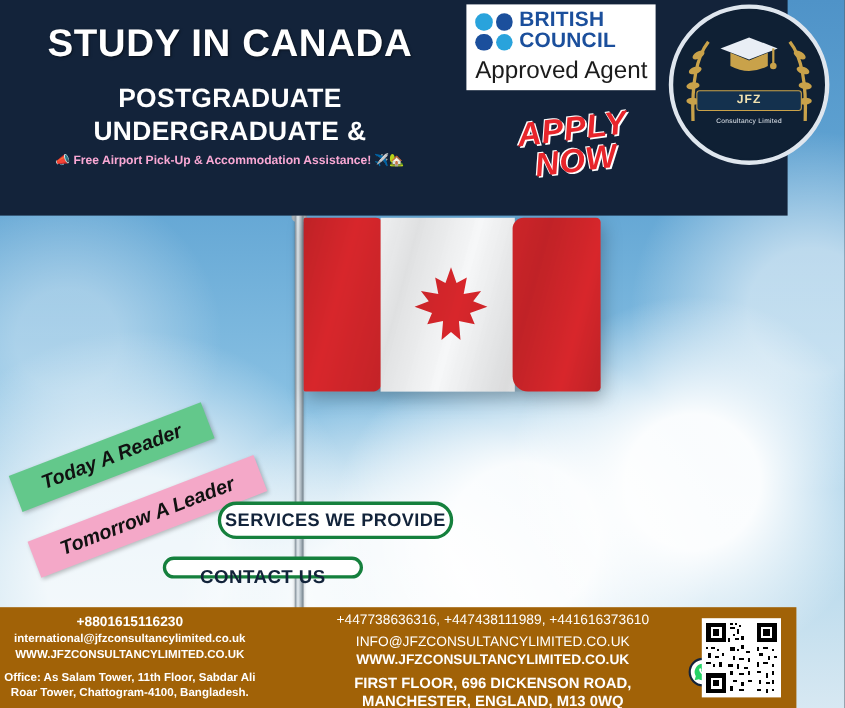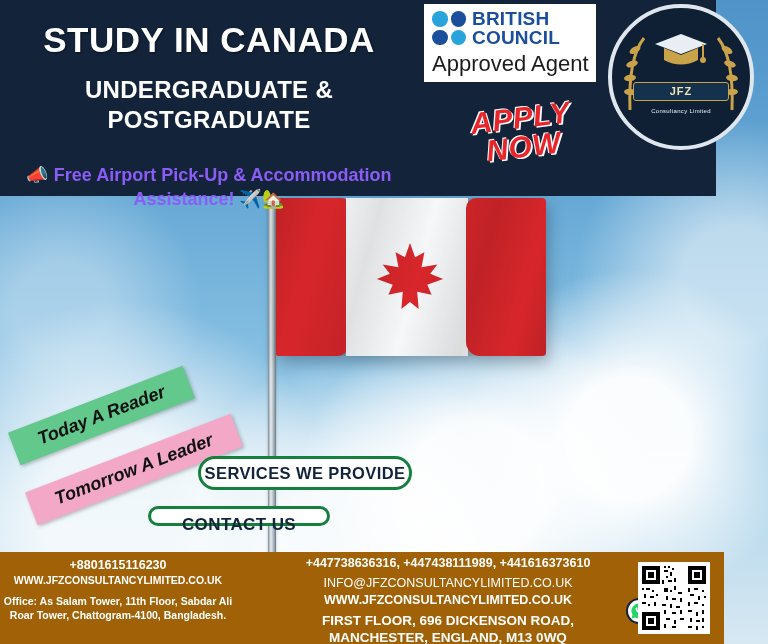--- a/index.html
+++ b/index.html
@@ -104,37 +104,37 @@
   }
   .title-sub {
     color: #ffffff;
     font-size: 24px;
     font-weight: bold;
     line-height: 1.25;
     margin-top: 18px;
     letter-spacing: 0.3px;
   }
   .title-note {
-    color: #8b5cf6;
-    font-size: 18px;
+    color: #f9a8d4;
+    font-size: 11px;
     font-weight: bold;
     line-height: 1.35;
-    margin-top: 28px;
+    margin-top: 4px;
     padding: 0 16px;
   }
 
   
   .bc-box {
     position: absolute;
     left: 424px; top: 4px;
     width: 172px; height: 78px;
     background: #ffffff;
     padding: 5px 6px 4px 8px;
   }
-  .bc-row { display: flex; align-items: flex-start; }
+  .bc-row { display: flex; align-items: center; }
   .bc-dots {
     width: 34px; height: 34px;
     display: grid;
     grid-template-columns: 1fr 1fr;
     grid-template-rows: 1fr 1fr;
     gap: 3px;
     flex: 0 0 auto;
     margin-top: 2px;
   }
   .bc-dots i { display: block; width: 100%; height: 100%; border-radius: 50%; background: #29a3dc; }
@@ -299,21 +299,21 @@
     left: 2px; top: 6px; width: 232px;
   }
   .foot-left .l1 { font-size: 12.5px; font-weight: bold; }
   .foot-left .l2 { font-size: 10.5px; font-weight: bold; margin-top: 3px; }
   .foot-left .l3 { font-size: 10.5px; font-weight: bold; margin-top: 2px; }
   .foot-left .l4 { font-size: 10.5px; font-weight: bold; line-height: 1.35; margin-top: 8px; }
 
   .foot-mid {
     left: 238px; top: 4px; width: 420px;
   }
-  .foot-mid .m1 { font-size: 12.5px; font-weight: bold; }
+  .foot-mid .m1 { font-size: 12.5px; font-weight: normal; }
   .foot-mid .m2 { font-size: 12.5px; font-weight: normal; margin-top: 6px; }
   .foot-mid .m3 { font-size: 12.5px; font-weight: bold; margin-top: 3px; }
   .foot-mid .m4 { font-size: 13.5px; font-weight: bold; margin-top: 6px; line-height: 1.25; }
 
   
   .qr {
     position: absolute;
     right: 14px; bottom: 10px;
     width: 72px; height: 72px;
     background: #ffffff;
@@ -348,22 +348,22 @@
       <path fill="#d8262b" d="M50 4 L57 24 L70 17 L66 38 L88 34 L78 47 L96 54 L74 62 L80 76 L60 72 L62 96 L50 86 L38 96 L40 72 L20 76 L26 62 L4 54 L22 47 L12 34 L34 38 L30 17 L43 24 Z"></path>
     </svg>
     <div class="flag-shade"></div>
   </div>
 
   <div class="top-banner">
 
     <div class="top-left">
       <div class="title-main">STUDY IN CANADA</div>
       <div class="title-sub">
+        <div>POSTGRADUATE</div>
         <div>UNDERGRADUATE &amp;</div>
-        <div>POSTGRADUATE</div>
       </div>
       <div class="title-note">📣 Free Airport Pick-Up &amp; Accommodation Assistance! ✈️🏡</div>
     </div>
 
     <div class="bc-box">
       <div class="bc-row">
         <div class="bc-dots">
           <i></i>
             <i class="dark"></i>
             <i class="dark"></i>
@@ -417,20 +417,21 @@
   <div class="ribbon pink">Tomorrow A Leader</div>
 
   <div class="pill services">SERVICES WE PROVIDE</div>
   <div class="pill contact">CONTACT US</div>
 
 
   <div class="footer">
 
     <div class="foot-col foot-left">
       <div class="l1">+8801615116230</div>
+      <div class="l2">international@jfzconsultancylimited.co.uk</div>
       <div class="l3">WWW.JFZCONSULTANCYLIMITED.CO.UK</div>
       <div class="l4">Office: As Salam Tower, 11th Floor, Sabdar Ali Roar  Tower, Chattogram-4100, Bangladesh.</div>
     </div>
 
     <div class="foot-col foot-mid">
       <div class="m1">+447738636316, +447438111989, +441616373610</div>
       <div class="m2">INFO@JFZCONSULTANCYLIMITED.CO.UK</div>
       <div class="m3">WWW.JFZCONSULTANCYLIMITED.CO.UK</div>
       <div class="m4">
         <div>FIRST FLOOR, 696 DICKENSON ROAD,</div>

